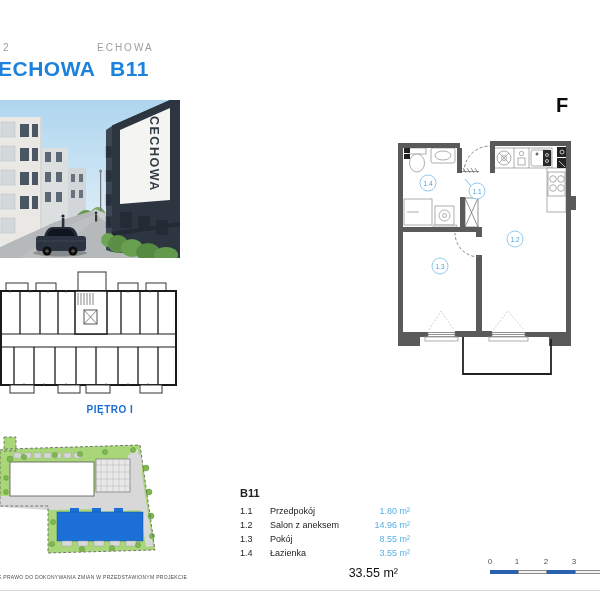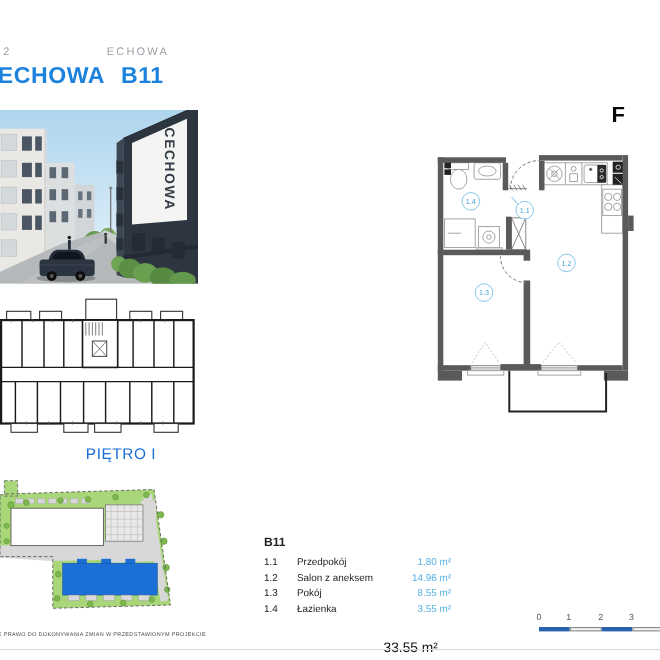--- a/index.html
+++ b/index.html
@@ -12,30 +12,30 @@
     color: #222;
   }
   .abs { position: absolute; }
 
   
   .eyebrow { color:#9aa0a6; font-size:10px; letter-spacing:2px; }
   .big-title { color:#1d82dd; font-weight:bold; font-size:21px; letter-spacing:0.5px; }
 
   .logo-partial { font-weight:bold; font-size:20px; color:#0a0a0a; letter-spacing:1px; }
 
-  .floor-label { color:#1a6ed6; font-weight:normal; font-size:14px; letter-spacing:0.5px; }
+  .floor-label { color:#1a6ed6; font-weight:bold; font-size:10px; letter-spacing:0.5px; }
 
   
   .legend { width:170px; }
   .legend-unit { font-size:11px; font-weight:bold; color:#222; margin-bottom:7px; }
   .legend-row { display:flex; height:14px; font-size:9px; align-items:flex-start; }
   .legend-code { width:30px; color:#222; }
   .legend-name { flex:1; color:#222; }
   .legend-area { width:50px; text-align:right; color:#56b1e3; }
-  .legend-total { width:158px; text-align:right; font-size:12.5px; color:#111; margin-top:20px; }
+  .legend-total { width:158px; text-align:right; font-size:12.5px; color:#111; margin-top:4px; }
 
   
   .scalebar { width:115px; height:22px; }
   .tick { position:absolute; top:0; width:10px; text-align:center; font-size:8px; color:#555; }
   .seg { position:absolute; top:13px; height:4px; }
   .seg-blue { background:#2b62b0; }
   .seg-light { background:#f2f2f2; border:0.5px solid #8a8a8a; }
 
   .disclaimer { font-size:5px; color:#4a4a4a; letter-spacing:0.3px; white-space:nowrap; }
   .bottom-line { left:0; top:590px; width:600px; height:1px; background:#d8d8d8; }

